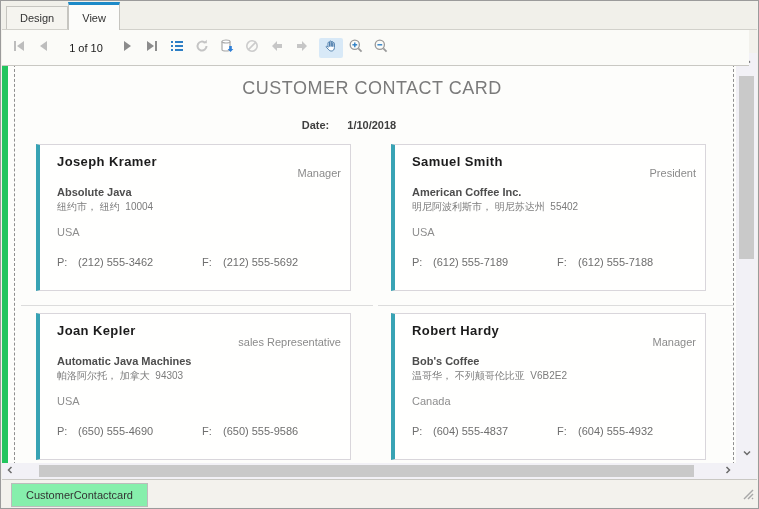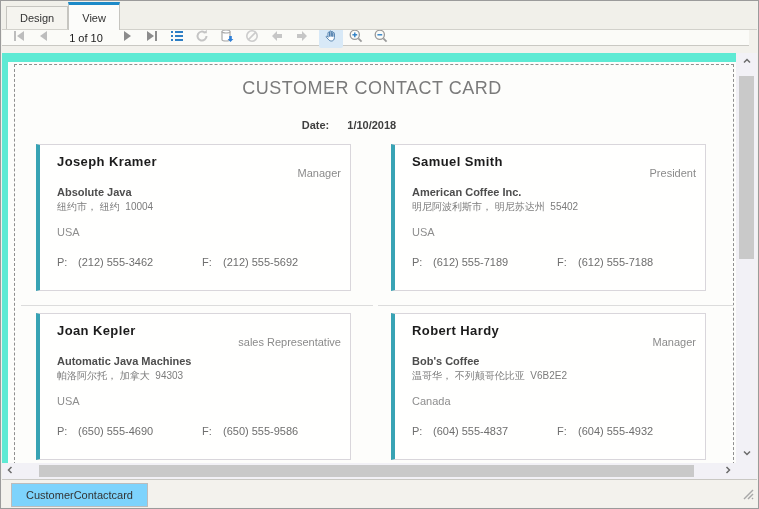--- a/index.html
+++ b/index.html
@@ -5,27 +5,27 @@
   html,body{margin:0;padding:0;background:#e8e8e8;font-family:"Liberation Sans",sans-serif;}
   .window{position:relative;width:759px;height:509px;background:#f2f1ec;border:1px solid #9b9b9b;box-sizing:border-box;overflow:hidden;}
 
   
   .tabbar{position:absolute;left:1px;top:0;right:1px;height:29px;background:#f1f0ea;border-bottom:1px solid #d2d1cb;display:flex;align-items:flex-end;padding-left:4px;box-sizing:border-box;z-index:3;}
   .tab{font-size:11px;color:#333;padding:11px 13px;display:flex;align-items:center;cursor:default;box-sizing:border-box;}
   .tab.inactive{height:22px;background:#f5f4ef;border:1px solid #c6c5c0;border-bottom:none;}
   .tab.active{height:28px;background:#fcfcfa;border:1px solid #c6c5c0;border-bottom:none;border-top:3px solid #1d8ac8;margin-bottom:-1px;position:relative;z-index:4;}
 
   
-  .toolbar{position:absolute;left:1px;top:29px;right:9px;height:16px;background:#fbfbf8;border-bottom:1px solid #c9c8c3;display:flex;align-items:center;padding-left:5px;box-sizing:border-box;z-index:2;}
+  .toolbar{position:absolute;left:1px;top:29px;right:9px;height:36px;background:#fbfbf8;border-bottom:1px solid #c9c8c3;display:flex;align-items:center;padding-left:5px;box-sizing:border-box;z-index:2;}
   .tbtn{width:24px;height:20px;display:flex;align-items:center;justify-content:center;margin-right:1px;border-radius:2px;}
   .tbtn.active-tool{background:#d8e9f7;}
   .pageind{width:58px;text-align:center;font-size:11px;color:#1a1a1a;}
 
   
-  .viewer{position:absolute;left:1px;top:52px;width:734px;height:410px;background:#5eead4;overflow:hidden;}
+  .viewer{position:absolute;left:1px;top:52px;width:734px;height:410px;background:#22c55e;overflow:hidden;}
   .page{position:absolute;left:6px;top:9px;width:728px;height:401px;background:#fdfdfb;}
   .page-margin{position:absolute;left:6px;top:2px;right:2px;bottom:-2px;border:1px dashed #8f8f8f;border-bottom:none;pointer-events:none;}
   .rpt-title{position:absolute;top:16px;left:0;width:100%;text-align:center;font-size:18px;letter-spacing:.5px;color:#7a7a7a;}
   .date-row{position:absolute;top:57px;left:0;width:100%;display:flex;justify-content:center;transform:translateX(-23px);font-size:11px;font-weight:bold;color:#3f3f3f;}
   .date-row .dv{margin-left:18px;}
   .sep{position:absolute;top:243px;height:1px;background:#dcdcdc;}
 
   
   .card{position:absolute;width:315px;height:147px;background:#fffffe;border:1px solid #d9d6db;border-left:4px solid #38a3b4;box-sizing:border-box;}
   .c-name{position:absolute;left:17px;top:9px;font-size:13px;font-weight:bold;letter-spacing:.4px;color:#1c1c1c;}
@@ -45,21 +45,21 @@
   .vscroll .up{left:0;top:0;width:21px;height:18px;}
   .vscroll .down{left:0;bottom:0;width:21px;height:18px;}
   .hscroll{position:absolute;left:1px;top:462px;width:734px;height:16px;background:#f2f1f6;}
   .hthumb{position:absolute;left:37px;top:2px;width:655px;height:12px;background:#c9c9c9;}
   .hscroll .left{left:0;top:0;width:16px;height:16px;}
   .hscroll .right{right:0;top:0;width:16px;height:16px;}
   .corner{position:absolute;left:735px;top:462px;width:21px;height:16px;background:#f2f1f6;}
 
   
   .bottombar{position:absolute;left:1px;top:478px;right:1px;bottom:1px;background:#f3f2ed;border-top:1px solid #c9c8c3;}
-  .sheet-tab{position:absolute;left:9px;top:3px;height:22px;background:#7dd3fc;border:1px solid #bcbcbc;display:flex;align-items:center;padding:0 14px;font-size:11px;color:#333;}
+  .sheet-tab{position:absolute;left:9px;top:3px;height:22px;background:#86efac;border:1px solid #bcbcbc;display:flex;align-items:center;padding:0 14px;font-size:11px;color:#333;}
   .grip{position:absolute;right:3px;bottom:3px;}
 </style>
 </head>
 <body>
 
 <div class="window">
 
   <div class="tabbar">
     <div class="tab inactive">Design</div>
     <div class="tab active">View</div>

